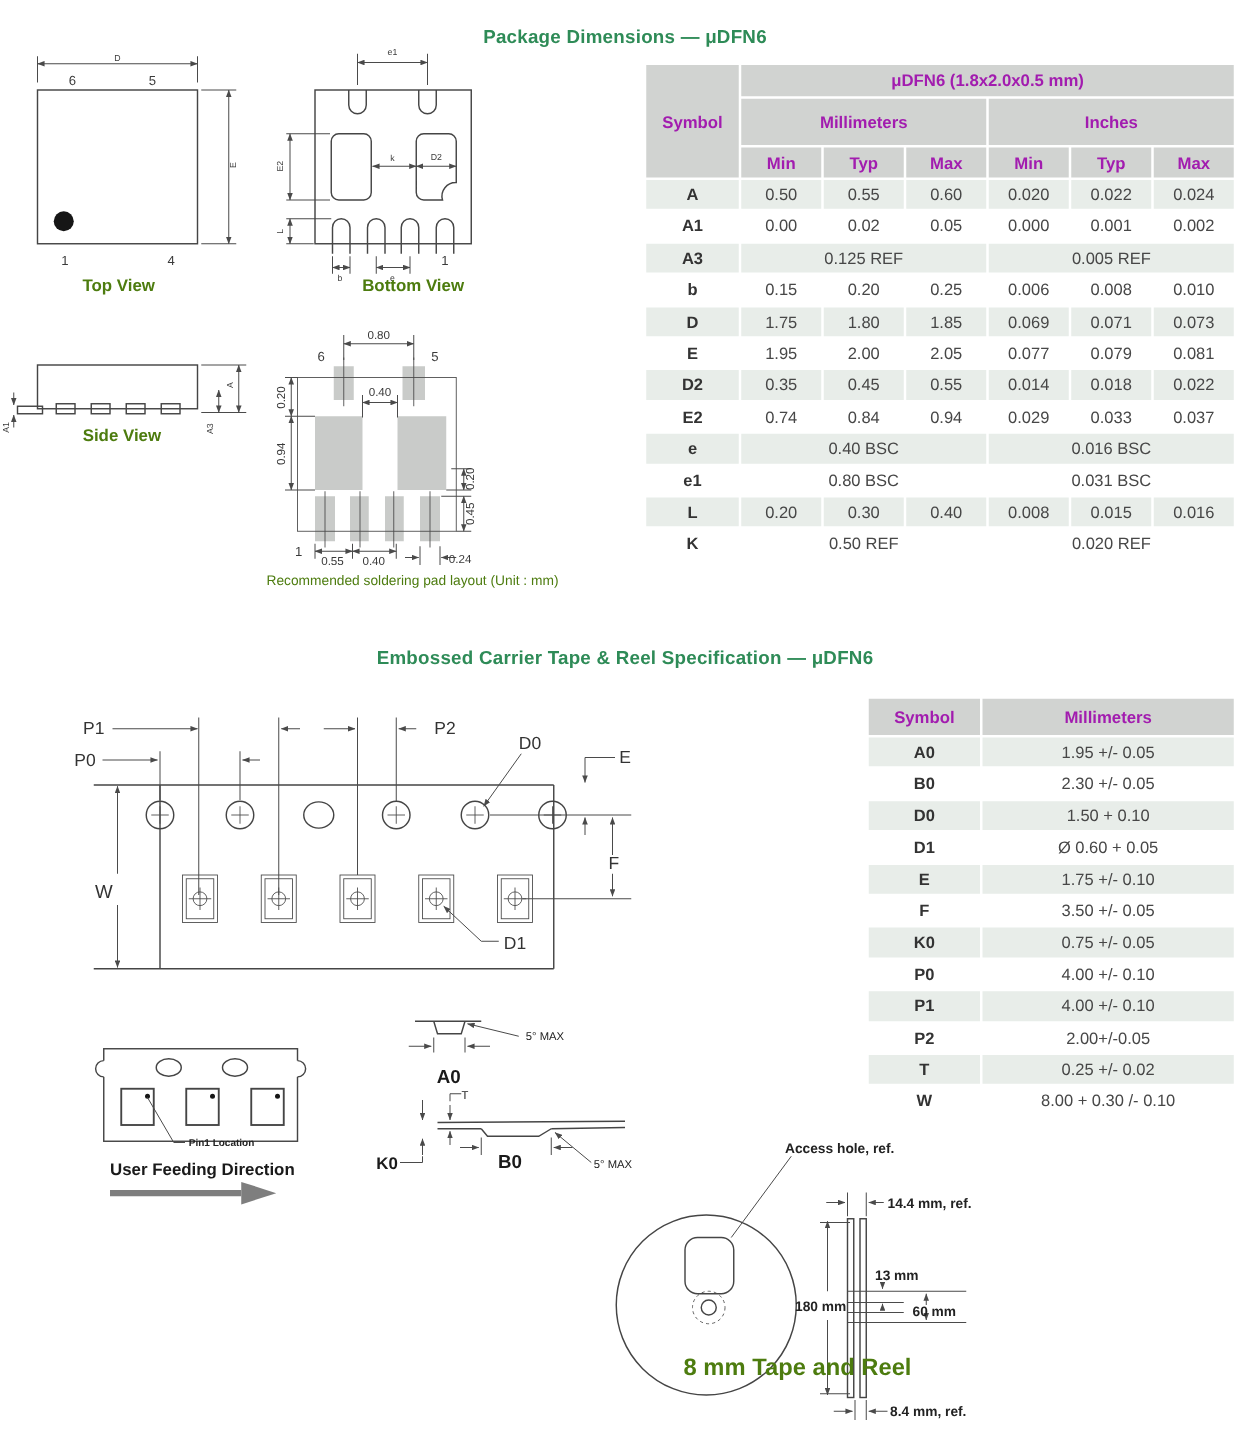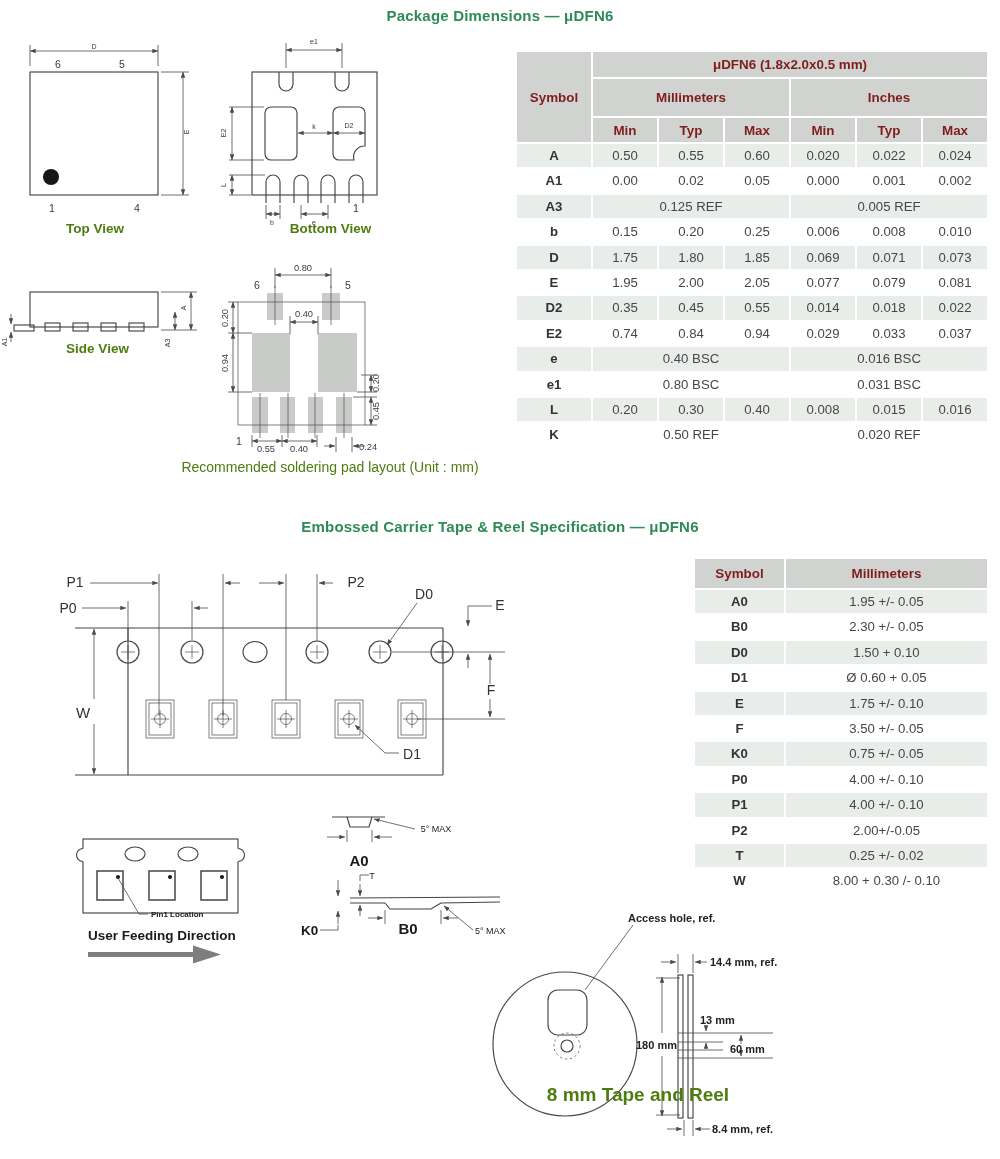--- a/index.html
+++ b/index.html
@@ -1,53 +1,53 @@
 <!DOCTYPE html>
 <html><head>
 <meta charset="utf-8">
 <style>
   html,body{margin:0;padding:0}
   body{width:1000px;height:1159px;position:relative;background:#fff;
        font-family:"Liberation Sans",sans-serif;color:#333}
   .abs{position:absolute}
   .sec-title{width:1000px;text-align:center;font-weight:bold;font-size:15px;color:#2e8b57;letter-spacing:.2px}
   .fig-cap{text-align:center;font-size:13.5px;color:#4d7c0f;font-weight:bold}
-  .fig-cap.light{font-weight:normal;font-size:14px}
+  .fig-cap.light{font-weight:normal;font-size:11px}
   svg{overflow:visible;display:block}
   svg text{font-family:"Liberation Sans",sans-serif;fill:#3a3a3a}
   .dim{stroke:#4a4a4a;stroke-width:.8;fill:none}
   .bodyl{stroke:#454545;stroke-width:1.15;fill:none}
   .thinl{stroke:#4a4a4a;stroke-width:.7;fill:none}
   .graypad{fill:#c9cbc9;stroke:none}
   .f7{font-size:7px}.f9{font-size:9.3px}.f10{font-size:10.5px}
   .f14{font-size:14px;fill:#333}
   .fr11{font-size:11px;font-weight:bold;fill:#222}
   
   table.spec{border-collapse:separate;border-spacing:2px;background:#fff;table-layout:fixed}
-  table.spec th{background:#d1d3d1;color:#7f1d1d;font-weight:bold;font-size:13.4px;text-align:center;padding:0}
+  table.spec th{background:#d1d3d1;color:#a21caf;font-weight:bold;font-size:13.4px;text-align:center;padding:0}
   table.spec td{background:#fff;color:#474747;font-size:13.2px;text-align:center;padding:0;height:23.4px;line-height:23.4px}
   table.spec td.sym{font-weight:bold;color:#333}
   table.spec tr.t td{background:#e8ede9}
   table.spec tbody{border-bottom:1px solid #bbb}
 </style>
 </head>
 <body>
 
 <svg width="0" height="0" class="abs" aria-hidden="true">
   <defs>
     <marker id="ah" viewBox="0 0 8 6" refX="7.6" refY="3" markerWidth="7.5" markerHeight="5.6" orient="auto">
       <path d="M0,0L8,3L0,6Z" fill="#4a4a4a"></path>
       </marker>
     <marker id="ahs" viewBox="0 0 8 6" refX="7.6" refY="3" markerWidth="7.5" markerHeight="5.6" orient="auto-start-reverse">
       <path d="M0,0L8,3L0,6Z" fill="#4a4a4a"></path>
       </marker>
   </defs>
 </svg>
 
-<div class="abs sec-title" style="top:7px;left:0">Package Dimensions — μDFN6</div>
+<div class="abs sec-title" style="top:21px;left:0">Package Dimensions — μDFN6</div>
 
 <svg class="abs" style="left:10px;top:40px" width="200" height="180" viewBox="0 0 200 180">
   <g>
     <line class="dim" x1="20" y1="11" x2="148" y2="11" marker-start="url(#ahs)" marker-end="url(#ah)"></line>
     <line class="dim" x1="20" y1="5" x2="20" y2="26"></line>
       <line class="dim" x1="148" y1="5" x2="148" y2="26"></line>
     <line class="dim" x1="173" y1="32" x2="173" y2="155" marker-start="url(#ahs)" marker-end="url(#ah)"></line>
     <line class="dim" x1="151" y1="32" x2="179" y2="32"></line>
       <line class="dim" x1="151" y1="155" x2="179" y2="155"></line>
   </g>

